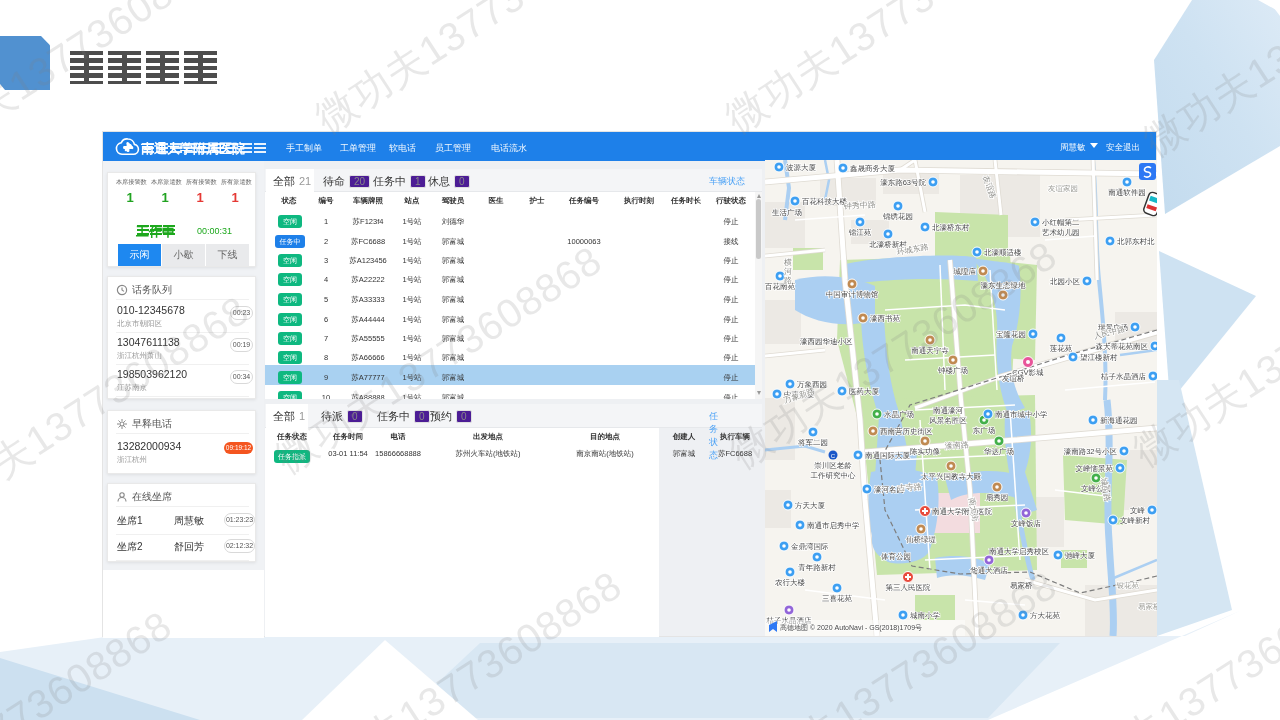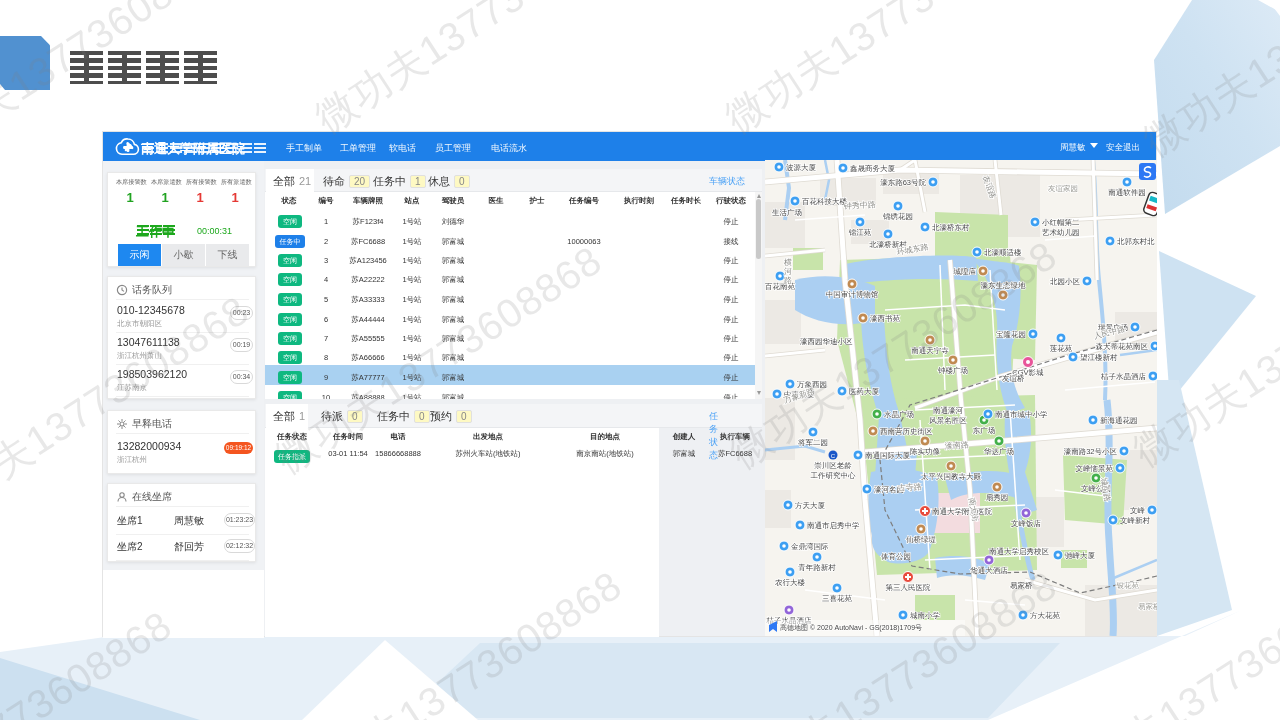--- a/index.html
+++ b/index.html
@@ -8,21 +8,21 @@
 .wm{position:absolute;font-size:40px;color:rgba(125,125,125,0.18);white-space:nowrap;transform:rotate(-33deg);transform-origin:0 50%;pointer-events:none;z-index:50;letter-spacing:1px}
 #app{position:absolute;left:102px;top:131px;width:1055px;height:506px;background:#eef0f3;border:1px solid #e4e4e4;font-size:12px;color:#333}
 #hdr{position:absolute;left:0;top:0;width:1053px;height:29px;background:#1E80E9;color:#fff}
 .mi{position:absolute;top:10px;font-size:9px;color:rgba(255,255,255,.95)}
 .card{position:absolute;background:#fff;border:1px solid #e9e9e9;box-shadow:0 1px 3px rgba(0,0,0,.08)}
 .pill{position:absolute;border:1px solid #d9d9d9;border-radius:7px;font-size:7px;color:#555;text-align:center;line-height:12px;height:14px;background:#fff}
 .badge{position:absolute;color:#fff;font-size:7px;text-align:center;border-radius:3px;line-height:13px;height:13px}
 .tabbar{position:absolute;background:#f4f5f7;border-bottom:1px solid #e6e8eb}
 .tab{position:absolute;font-size:11px;color:#333}
 .cnt{color:#999;margin-left:4px}
-.cntbox{display:inline-block;background:#fef9c3;border:1px solid #e0e0e0;border-radius:2px;padding:0 4px;margin-left:4px;color:#888;font-size:10px}
+.cntbox{display:inline-block;background:#4c1d95;border:1px solid #e0e0e0;border-radius:2px;padding:0 4px;margin-left:4px;color:#888;font-size:10px}
 .link{color:#4CA2F6}
 .th{position:absolute;font-weight:bold;font-size:7.5px;color:#333;transform:translateX(-50%);white-space:nowrap}
 .td{position:absolute;font-size:7.5px;color:#333;transform:translateX(-50%);white-space:nowrap}
 .mlabel{font-size:7.5px;fill:#4a4a4a;paint-order:stroke;stroke:#ffffff;stroke-width:1.4px;font-family:"Liberation Sans",sans-serif}
 .graylabel{font-size:7.5px;fill:#9a9a94;paint-order:stroke;stroke:#ffffff;stroke-width:1.5px;font-family:"Liberation Sans",sans-serif}
 </style></head><body>
 <div id="page">
 <svg class="abs" style="left:0;top:0;z-index:0" width="1280" height="720" viewBox="0 0 1280 720">
 <defs>
         <linearGradient id="bandg" x1="0" y1="1" x2="1" y2="0">

